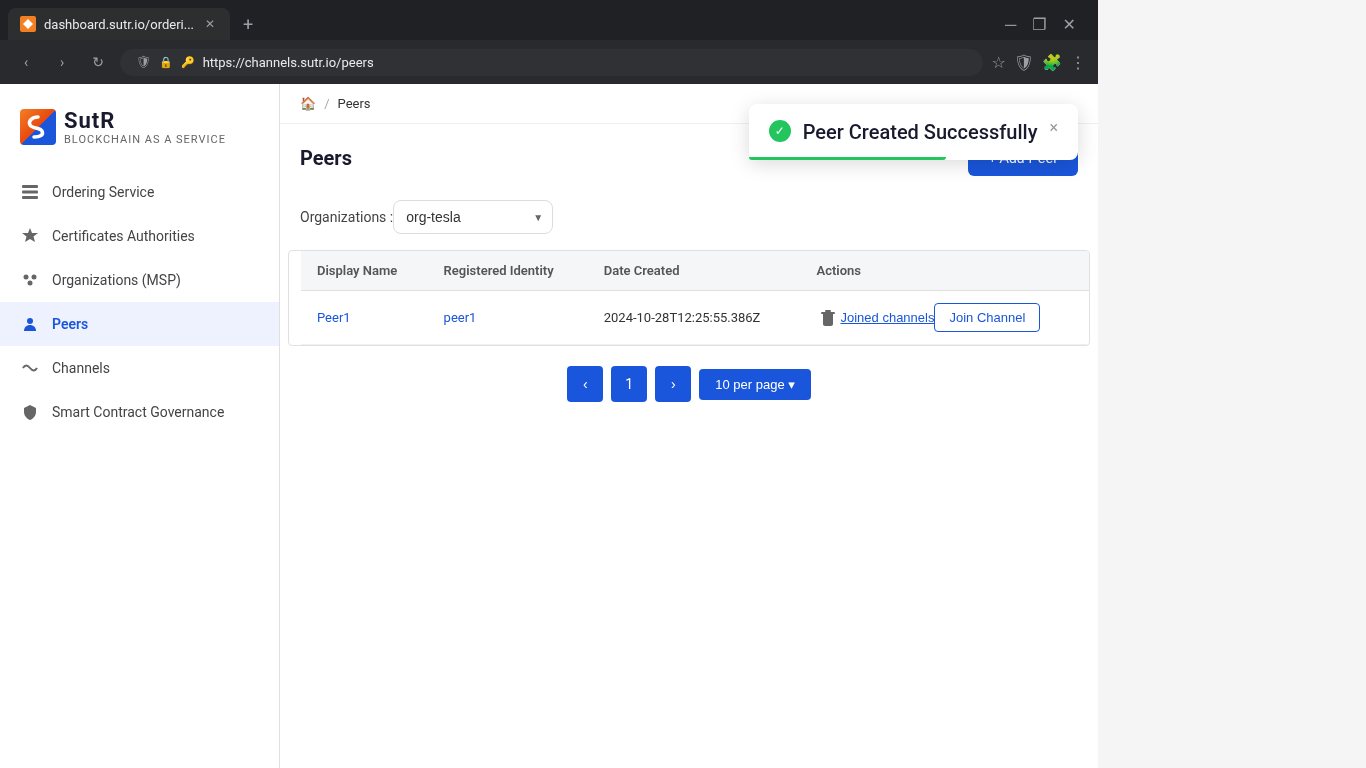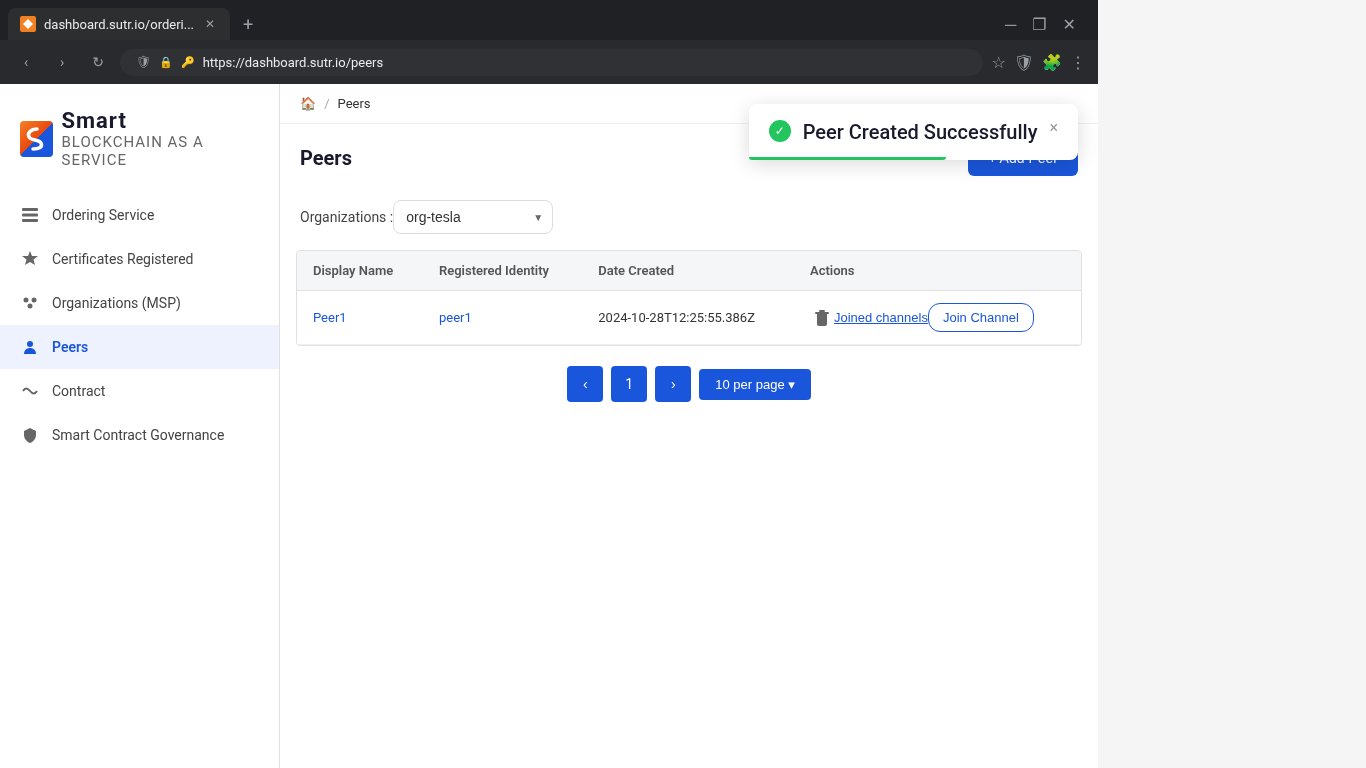--- a/index.html
+++ b/index.html
@@ -29,21 +29,21 @@
     
     .app-layout { display: flex; flex: 1; background: white; height: calc(768px - 84px); }
 
     
     .sidebar { width: 280px; background: white; border-right: 1px solid #e0e0e0; padding: 16px 0; flex-shrink: 0; }
     .logo-area { padding: 8px 20px 24px; }
     .logo-img { display: flex; align-items: center; gap: 8px; }
     .logo-s-shape { width: 36px; height: 36px; background: linear-gradient(135deg, #f48024 0%, #e8490f 50%, #1a56db 50%, #1a56db 100%); border-radius: 4px; display: flex; align-items: center; justify-content: center; color: white; font-weight: bold; font-size: 18px; }
     .logo-text-area { display: flex; flex-direction: column; }
     .logo-title { font-size: 22px; font-weight: 700; color: #1a1a2e; letter-spacing: 1px; }
-    .logo-subtitle { font-size: 15px; color: #666; letter-spacing: 1px; text-transform: uppercase; }
+    .logo-subtitle { font-size: 11px; color: #666; letter-spacing: 1px; text-transform: uppercase; }
 
     .sidebar-nav { list-style: none; }
     .sidebar-item { display: flex; align-items: center; gap: 12px; padding: 12px 20px; cursor: pointer; color: #444; font-size: 14px; }
     .sidebar-item.active { background: #eef2ff; color: #1a56db; font-weight: 600; }
     .sidebar-icon { width: 20px; height: 20px; display: flex; align-items: center; justify-content: center; color: #666; flex-shrink: 0; }
     .sidebar-item.active .sidebar-icon { color: #1a56db; }
 
     
     .main-content { flex: 1; overflow: auto; background: white; position: relative; }
     .breadcrumb { display: flex; align-items: center; gap: 8px; padding: 12px 20px; border-bottom: 1px solid #f0f0f0; color: #666; font-size: 13px; }
@@ -55,31 +55,31 @@
     .page-title { font-size: 20px; font-weight: 700; color: #1a1a2e; }
     .add-peer-btn { background: #1a56db; color: white; border: none; border-radius: 6px; padding: 10px 20px; font-size: 14px; cursor: pointer; display: flex; align-items: center; gap: 6px; font-weight: 500; }
 
     .filter-area { padding: 8px 20px 16px; display: flex; align-items: center; }
     .filter-label { color: #444; font-size: 14px; }
     .org-select { border: 1px solid #ddd; border-radius: 8px; padding: 8px 36px 8px 12px; font-size: 14px; color: #333; background: white; appearance: none; cursor: pointer; min-width: 160px; position: relative; }
     .select-wrapper { position: relative; display: inline-block; }
     .select-wrapper::after { content: '▼'; position: absolute; right: 10px; top: 50%; transform: translateY(-50%); font-size: 10px; color: #666; pointer-events: none; }
 
     
-    .table-container { margin: 0 16px; border: 1px solid #e0e0e0; border-radius: 4px; overflow: hidden; }
+    .table-container { margin: 0 8px; border: 1px solid #e0e0e0; border-radius: 4px; overflow: hidden; padding-left: 12px; }
     .data-table { width: 100%; border-collapse: collapse; }
     .data-table thead { background: #f5f6f8; }
     .data-table th { padding: 12px 16px; text-align: left; font-size: 13px; font-weight: 600; color: #555; border-bottom: 1px solid #e0e0e0; }
     .data-table td { padding: 12px 16px; font-size: 13px; color: #333; border-bottom: 1px solid #f0f0f0; }
     .peer-name-link { color: #1a56db; text-decoration: none; }
     .identity-link { color: #1a56db; text-decoration: none; }
     .action-btns { display: flex; align-items: center; gap: 0; }
     .delete-btn { background: none; border: none; cursor: pointer; color: #666; padding: 4px; }
     .joined-channels-btn { background: none; border: none; cursor: pointer; color: #1a56db; font-size: 13px; text-decoration: underline; padding: 0; }
-    .join-channel-btn { background: white; border: 1.5px solid #1a56db; color: #1a56db; border-radius: 12px; padding: 6px 14px; font-size: 13px; cursor: pointer; font-weight: 500; }
+    .join-channel-btn { background: white; border: 1.5px solid #1a56db; color: #1a56db; border-radius: 4px; padding: 6px 14px; font-size: 13px; cursor: pointer; font-weight: 500; }
 
     
     .pagination { display: flex; align-items: center; justify-content: center; gap: 8px; padding: 20px; }
     .page-btn { width: 36px; height: 36px; border-radius: 4px; border: none; cursor: pointer; display: flex; align-items: center; justify-content: center; font-size: 14px; }
     .page-btn.nav { background: #1a56db; color: white; }
     .page-btn.current { background: #1a56db; color: white; border-radius: 4px; width: 36px; height: 36px; display: flex; align-items: center; justify-content: center; }
     .per-page-select { background: #1a56db; color: white; border: none; border-radius: 4px; padding: 8px 16px; font-size: 13px; cursor: pointer; display: flex; align-items: center; gap: 6px; }
 
     
     .toast { position: absolute; top: 20px; right: 20px; background: white; border-radius: 8px; padding: 16px 20px; box-shadow: 0 4px 20px rgba(0,0,0,0.15); display: flex; align-items: flex-start; gap: 12px; min-width: 280px; z-index: 100; }
@@ -111,42 +111,42 @@
   </div>
 
   <div class="browser-toolbar">
     <div class="nav-btn">‹</div>
     <div class="nav-btn">›</div>
     <div class="nav-btn">↻</div>
     <div class="address-bar">
       <span class="shield">🛡</span>
       <span class="lock">🔒</span>
       <span class="key">🔑</span>
-      <span class="address-url">https://dashboard.sutr.io/peers</span>
+      <span class="address-url">https://channels.sutr.io/peers</span>
     </div>
     <div class="toolbar-right">
       <span>☆</span>
       <span>🛡</span>
       <span>🧩</span>
       <span>⋮</span>
     </div>
   </div>
 
   <div class="app-layout">
 
     <div class="sidebar">
       <div class="logo-area">
         <div class="logo-img">
           <div class="logo-s-shape">
             <svg width="28" height="28" viewBox="0 0 28 28" fill="none">
               <path d="M14 4 C8 4 4 8 6 12 C8 16 16 14 18 18 C20 22 16 24 10 24" stroke="white" stroke-width="3.5" fill="none" stroke-linecap="round"></path>
             </svg>
           </div>
           <div class="logo-text-area">
-            <span class="logo-title">Smart</span>
+            <span class="logo-title">SutR</span>
             <span class="logo-subtitle">BLOCKCHAIN AS A SERVICE</span>
           </div>
         </div>
       </div>
 
       <ul class="sidebar-nav">
         <li class="sidebar-item">
           <span class="sidebar-icon">
             <svg width="18" height="18" viewBox="0 0 18 18" fill="currentColor">
                 <rect x="1" y="2" width="16" height="3" rx="1"></rect>
@@ -155,21 +155,21 @@
               </svg>
           </span>
           <span>Ordering Service</span>
         </li>
         <li class="sidebar-item">
           <span class="sidebar-icon">
             <svg width="18" height="18" viewBox="0 0 18 18" fill="currentColor">
                 <path d="M9 1 L11 6 H17 L12.5 9.5 L14 15 L9 12 L4 15 L5.5 9.5 L1 6 H7 Z"></path>
               </svg>
           </span>
-          <span>Certificates Registered</span>
+          <span>Certificates Authorities</span>
         </li>
         <li class="sidebar-item">
           <span class="sidebar-icon">
             <svg width="18" height="18" viewBox="0 0 18 18" fill="currentColor">
                 <circle cx="5" cy="6" r="2.5"></circle>
                 <circle cx="13" cy="6" r="2.5"></circle>
                 <circle cx="9" cy="12" r="2.5"></circle>
                 <path d="M5 8.5 L9 9.5 M13 8.5 L9 9.5"></path>
               </svg>
           </span>
@@ -183,21 +183,21 @@
               </svg>
           </span>
           <span>Peers</span>
         </li>
         <li class="sidebar-item">
           <span class="sidebar-icon">
             <svg width="18" height="18" viewBox="0 0 18 18" fill="currentColor">
                 <path d="M2 9 Q5 4 9 9 Q13 14 16 9" stroke="currentColor" stroke-width="2" fill="none"></path>
               </svg>
           </span>
-          <span>Contract</span>
+          <span>Channels</span>
         </li>
         <li class="sidebar-item">
           <span class="sidebar-icon">
             <svg width="18" height="18" viewBox="0 0 18 18" fill="currentColor">
                 <path d="M9 2 L3 5 L3 9 C3 12.5 5.5 15.7 9 17 C12.5 15.7 15 12.5 15 9 L15 5 Z"></path>
               </svg>
           </span>
           <span>Smart Contract Governance</span>
         </li>
       </ul>

